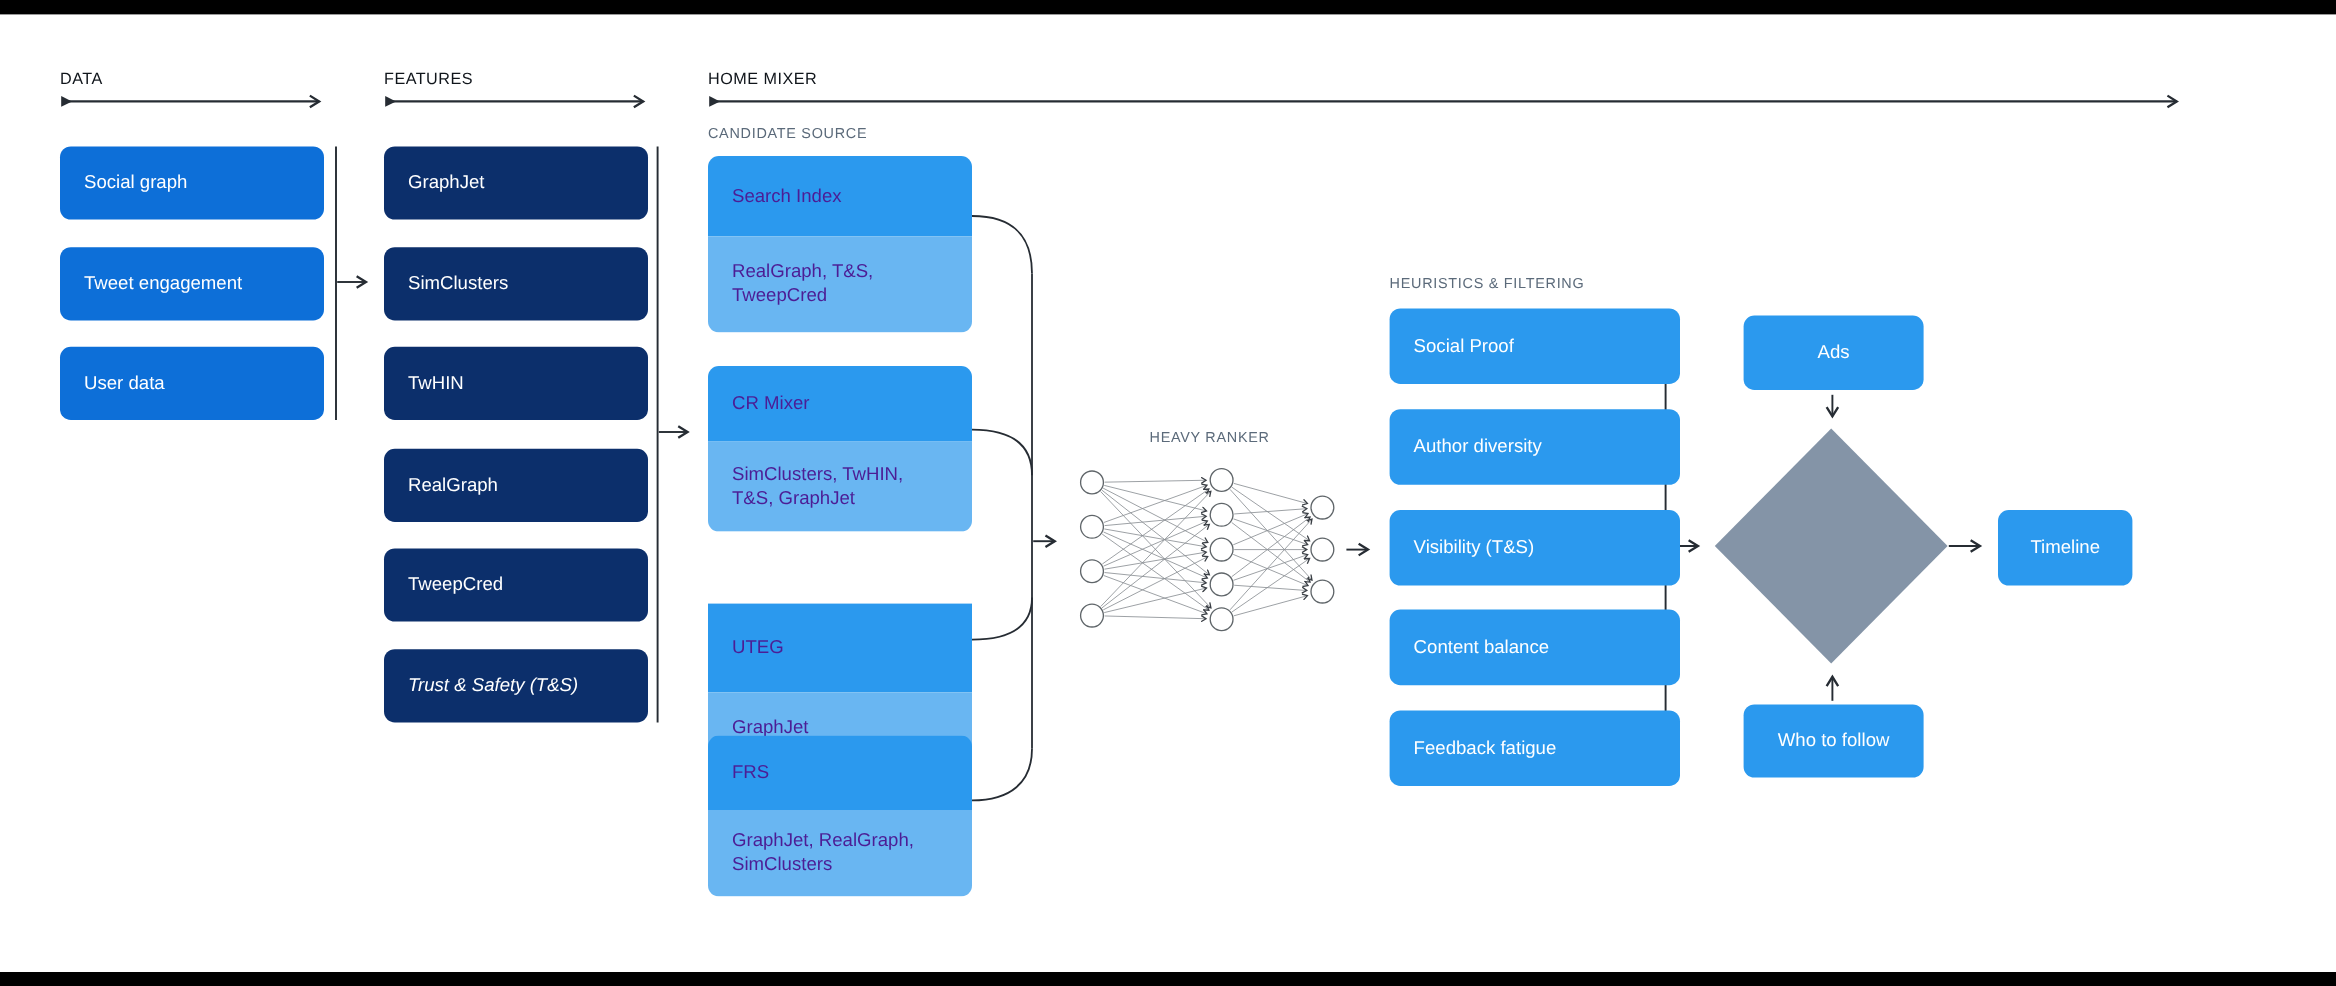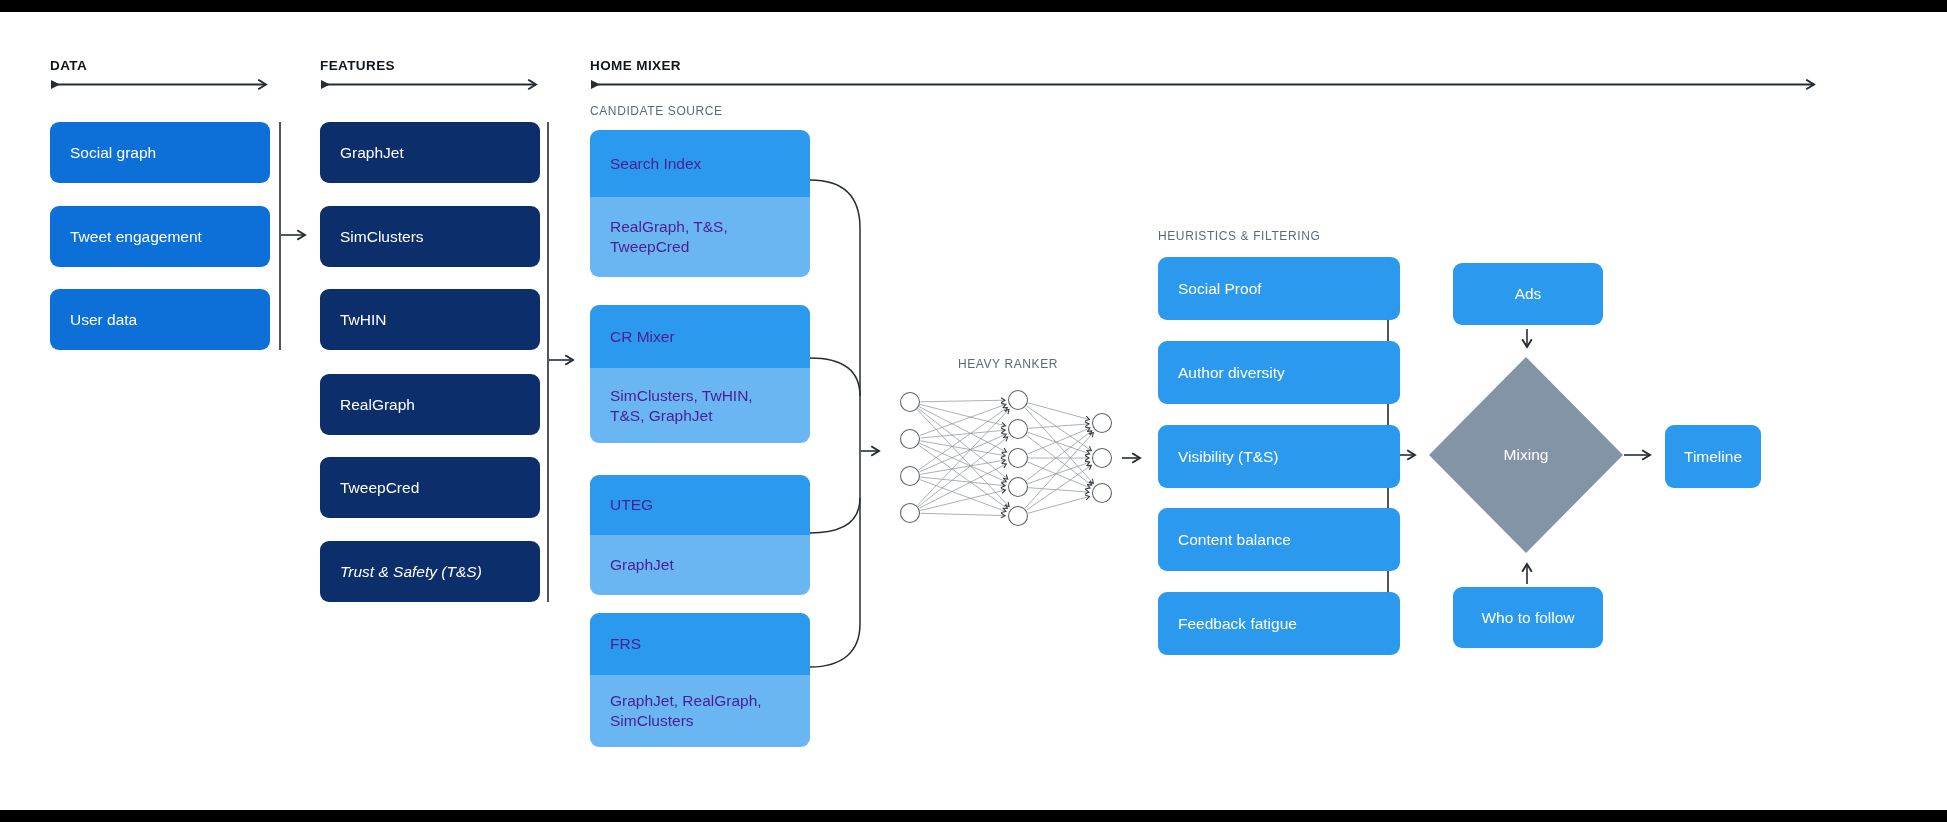--- a/index.html
+++ b/index.html
@@ -15,21 +15,21 @@
   html,body{margin:0;padding:0;background:#fff;}
   #canvas{
     position:relative;width:1947px;height:822px;background:#ffffff;overflow:hidden;
     font-family:"Liberation Sans","DejaVu Sans",sans-serif;
   }
   .black-bar{position:absolute;left:0;width:1947px;height:12px;background:#000;}
   .black-bar.top{top:0;}
   .black-bar.bottom{top:810px;}
   svg.overlay{position:absolute;left:0;top:0;z-index:1;}
   .col-header{
-    position:absolute;z-index:2;font-size:13.5px;font-weight:bold;color:var(--accent-text);
+    position:absolute;z-index:2;font-size:13.5px;font-weight:normal;color:var(--accent-text);
     letter-spacing:.4px;white-space:nowrap;
   }
   .section-label{
     position:absolute;z-index:2;font-size:12px;color:var(--muted-label);
     letter-spacing:.6px;white-space:nowrap;
   }
   .box{
     position:absolute;z-index:2;box-sizing:border-box;border-radius:9px;
     color:#fff;font-size:15.5px;display:flex;align-items:center;
     padding:12px 20px;line-height:20px;
@@ -183,35 +183,34 @@
         <div class="cand-main" style="height: 67px;">Search Index</div>
         <div class="cand-sub" style="height: 80px;">RealGraph, T&amp;S,
 TweepCred</div>
       </div>
       <div class="cand-box" style="top: 305px;">
         <div class="cand-main" style="height: 63px;">CR Mixer</div>
         <div class="cand-sub" style="height: 75px;">SimClusters, TwHIN,
 T&amp;S, GraphJet</div>
       </div>
       <div class="cand-box" style="top: 475px;">
-        <div class="cand-main" style="height: 60px;">UTEG</div>
+        <div class="cand-main" style="height: 74px; margin-top: 28px;">UTEG</div>
         <div class="cand-sub" style="height: 60px;">GraphJet</div>
       </div>
       <div class="cand-box" style="top: 613px;">
         <div class="cand-main" style="height: 62px;">FRS</div>
         <div class="cand-sub" style="height: 72px;">GraphJet, RealGraph,
 SimClusters</div>
       </div>
     </div>
   <div id="heuristic-boxes">
       <div class="box heuristic-box" style="top: 257px;">Social Proof</div>
       <div class="box heuristic-box" style="top: 341px;">Author diversity</div>
       <div class="box heuristic-box" style="top: 425px; text-align: center;">Visibility (T&amp;S)</div>
       <div class="box heuristic-box" style="top: 508px;">Content balance</div>
       <div class="box heuristic-box" style="top: 592px;">Feedback fatigue</div>
     </div>
 
   <div class="box center-box" style="left:1453px;top:263px;width:150px;height:62px;background:var(--bright-blue);">Ads</div>
-  <div class="mixing-label">Mixing</div>
   <div class="box center-box" style="left:1453px;top:587px;width:150px;height:61px;background:var(--bright-blue);">Who to follow</div>
-  <div class="box center-box" style="left:1665px;top:425px;width:96px;height:63px;background:var(--bright-blue);">Timeline</div>
+  <div class="box center-box" style="left:1665px;top:425px;width:112px;height:63px;background:var(--bright-blue);">Timeline</div>
 
 </div>
 
 </body></html>

